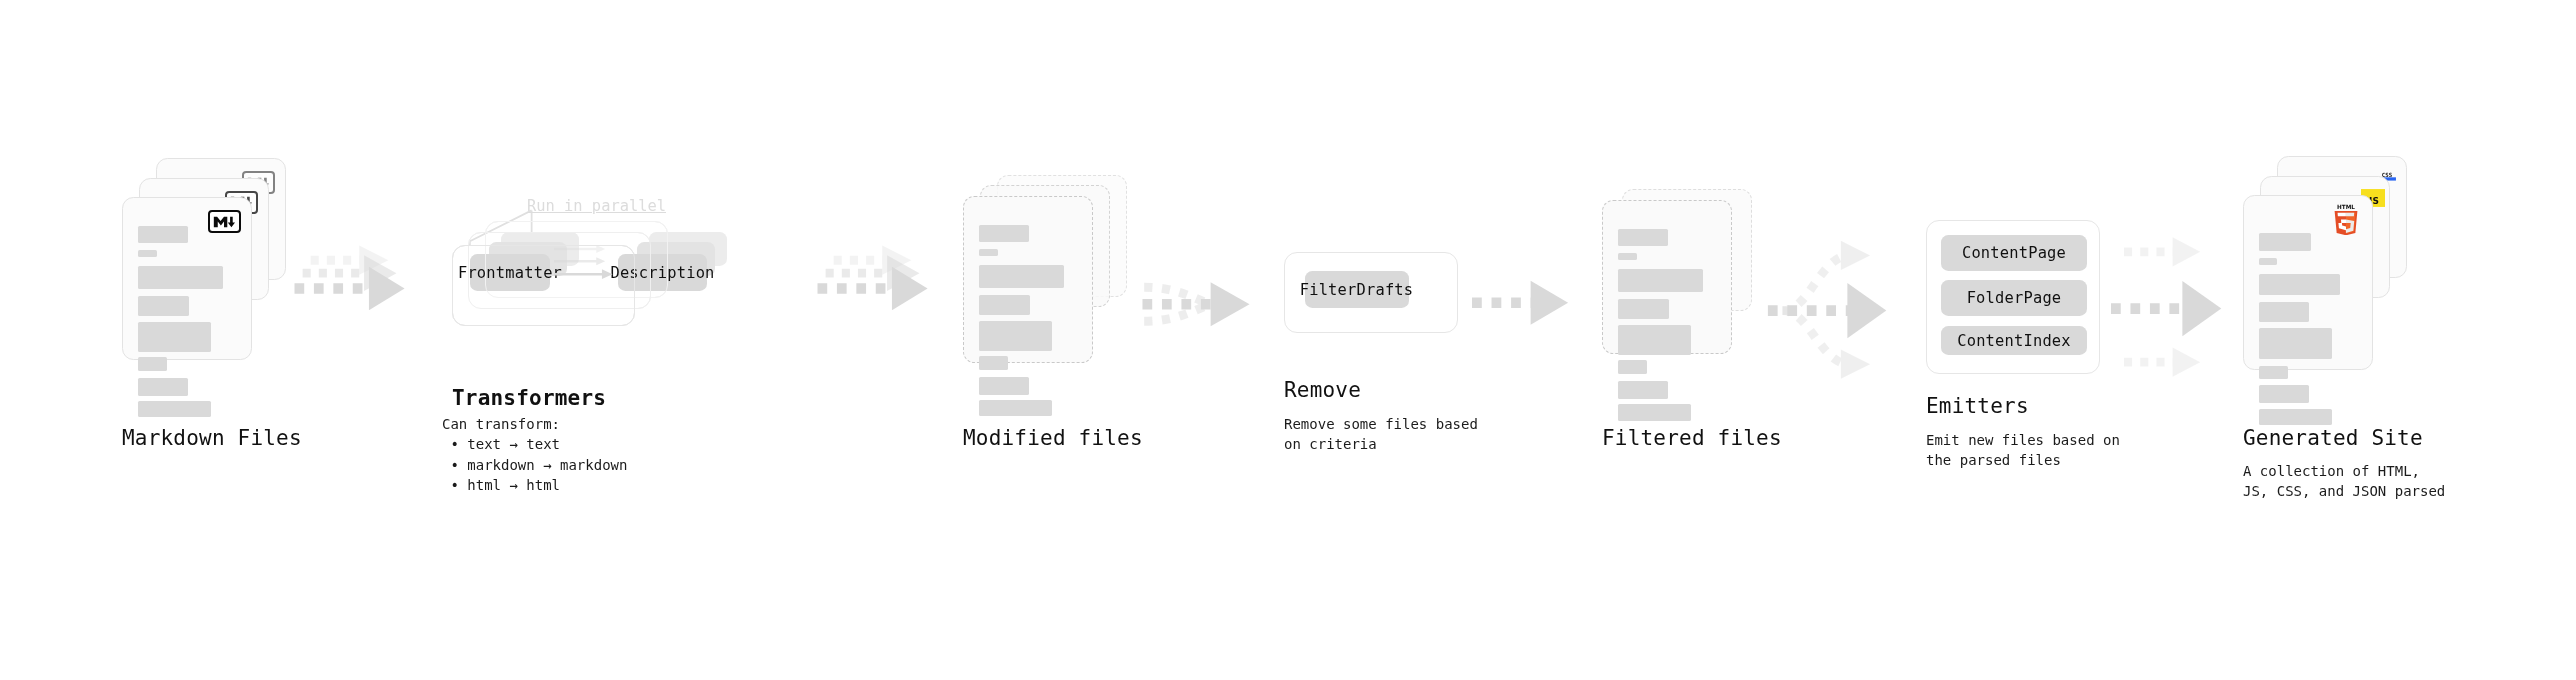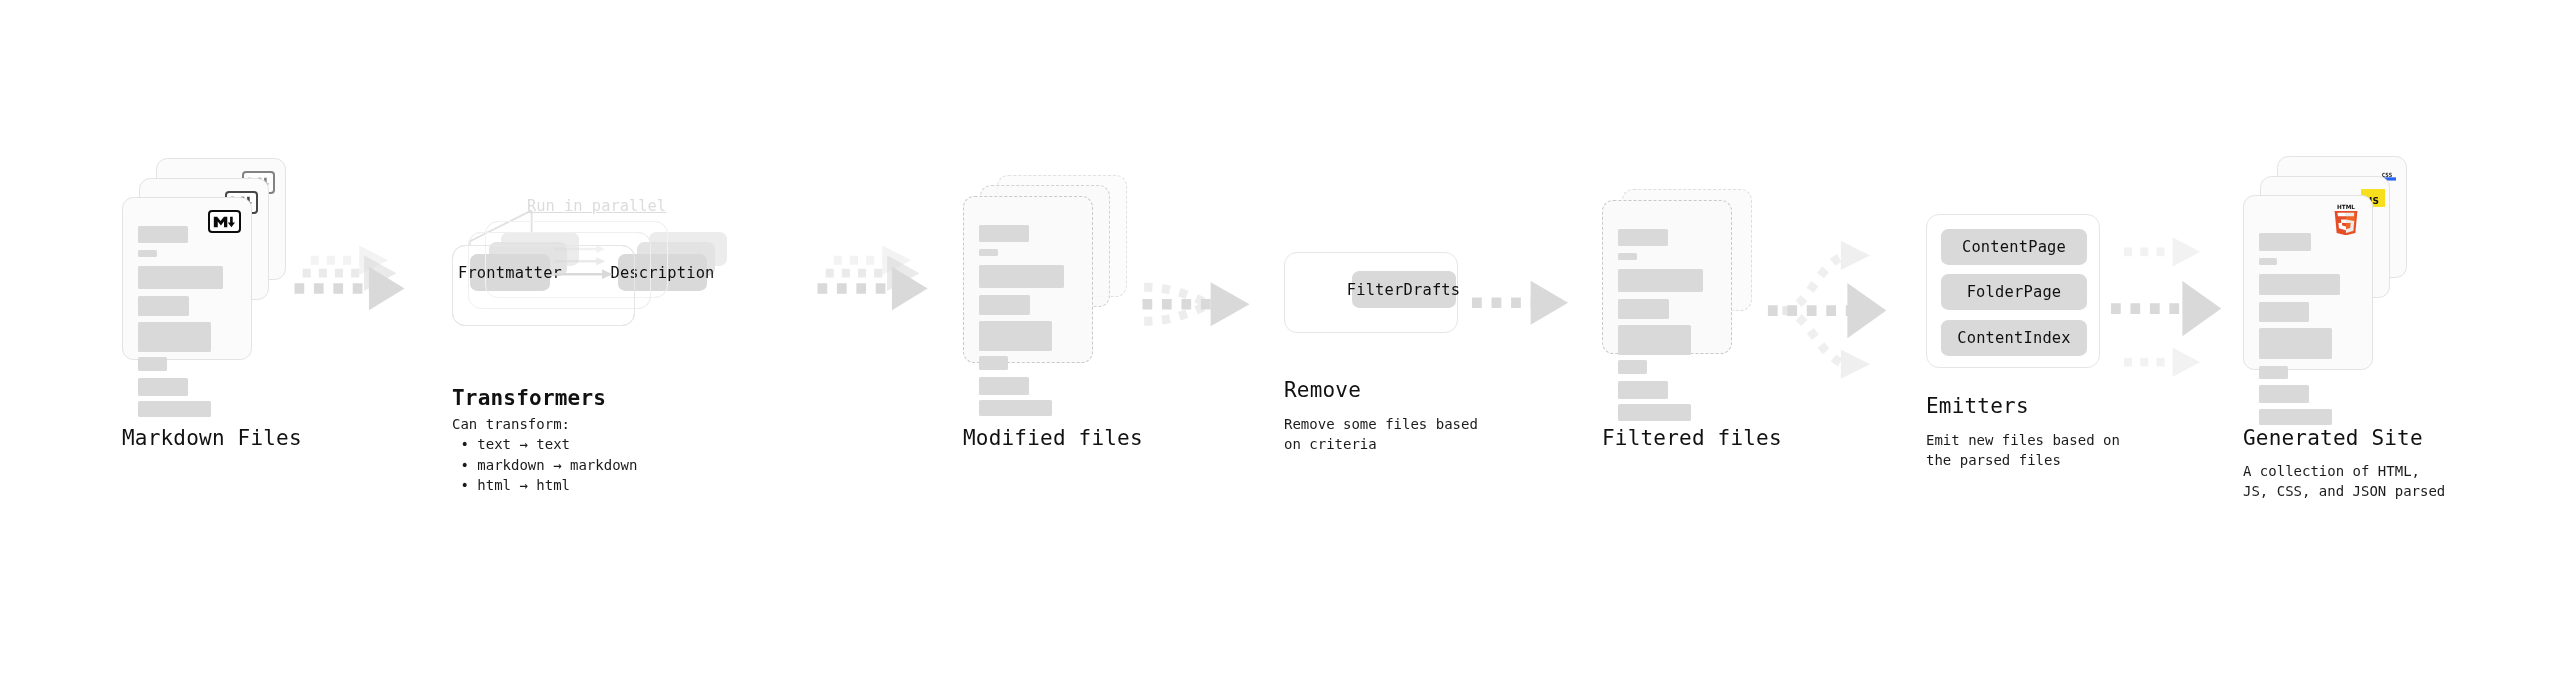--- a/index.html
+++ b/index.html
@@ -192,21 +192,21 @@
         <polygon points="59,31 72,37 59,43" fill="#d9d9d9"></polygon>
       </g>
     </svg>
 
     <div class="groupbox ghost" style="left:32.5px;top:0px;width:183px;height:77px;pointer-events:none;background:none;border-color:#f2f2f2;"></div>
     <div class="groupbox ghost" style="left:16.3px;top:11.4px;width:183px;height:77px;pointer-events:none;background:none;border-color:#efefef;"></div>
     <div class="groupbox" style="left:0px;top:23.6px;width:183px;height:81px;pointer-events:none;background:none;border-color:#e6e6e6;"></div>
   </div>
 
   <div class="caption" style="left:452px;top:386px;font-weight:bold;">Transformers</div>
-  <div class="subcaption" style="left:452px;top:414px;">Can transform:
+  <div class="subcaption" style="left:442px;top:414px;">Can transform:
  • text → text
  • markdown → markdown
  • html → html</div>
 
   <svg class="arrowsvg" style="left:830px;top:244px;" width="98" height="89" viewBox="0 0 120 110">
     <g opacity="0.30">
       <line x1="4" y1="20" x2="72" y2="20" stroke="#d9d9d9" stroke-width="11" stroke-dasharray="10 10"></line>
       <polygon points="64,2 100,20 64,38" fill="#d9d9d9"></polygon>
     </g>
     <g opacity="0.55">
@@ -243,21 +243,21 @@
       <path d="M10 36 C 40 36, 62 44, 88 56" stroke="#d9d9d9" stroke-width="11" fill="none" stroke-dasharray="10 12"></path>
       <path d="M10 78 C 40 78, 62 70, 88 58" stroke="#d9d9d9" stroke-width="11" fill="none" stroke-dasharray="10 12"></path>
     </g>
     <g opacity="1">
       <line x1="8" y1="57" x2="98" y2="57" stroke="#d9d9d9" stroke-width="13" stroke-dasharray="12 12"></line>
       <polygon points="92,30 140,57 92,84" fill="#d9d9d9"></polygon>
     </g>
   </svg>
 
   <div class="groupbox" style="left:1284px;top:252px;width:174px;height:81px;">
-    <div class="chip" style="left:19.5px;top:18px;width:104px;height:37px;margin-left:47px;">FilterDrafts</div>
+    <div class="chip" style="left:19.5px;top:18px;width:104px;height:37px;">FilterDrafts</div>
   </div>
 
   <div class="caption" style="left:1284px;top:378px;">Remove</div>
   <div class="subcaption" style="left:1284px;top:414px;">Remove some files based
 on criteria</div>
 
   <svg class="arrowsvg" style="left:1472px;top:271px;" width="114" height="49" viewBox="0 0 140 60">
     <line x1="0" y1="39" x2="78" y2="39" stroke="#d9d9d9" stroke-width="13" stroke-dasharray="12 12"></line>
     <polygon points="72,12 118,39 72,66" fill="#d9d9d9"></polygon>
   </svg>
@@ -288,24 +288,24 @@
     <g opacity="0.40">
       <path d="M8 92 C 40 92, 52 150, 86 158" stroke="#d9d9d9" stroke-width="11" fill="none" stroke-dasharray="10 12"></path>
       <polygon points="80,140 116,158 80,176" fill="#d9d9d9"></polygon>
     </g>
     <g opacity="1">
       <line x1="-10" y1="92" x2="94" y2="92" stroke="#d9d9d9" stroke-width="13" stroke-dasharray="12 12"></line>
       <polygon points="88,58 136,92 88,126" fill="#d9d9d9"></polygon>
     </g>
   </svg>
 
-  <div class="groupbox" style="left:1926px;top:214px;width:174px;height:154px;">
+  <div class="groupbox" style="left:1926px;top:220px;width:174px;height:154px;">
     <div class="chip" style="left:14px;top:14px;width:146px;height:36px;">ContentPage</div>
     <div class="chip" style="left:14px;top:59px;width:146px;height:36px;">FolderPage</div>
-    <div class="chip" style="left:14px;top:105px;width:146px;height:36px;">ContentIndex</div>
+    <div class="chip" style="left:14px;top:105px;width:146px;height:29px;">ContentIndex</div>
   </div>
 
   <div class="caption" style="left:1926px;top:394px;">Emitters</div>
   <div class="subcaption" style="left:1926px;top:430px;">Emit new files based on
 the parsed files</div>
 
   <svg class="arrowsvg" style="left:2119px;top:234px;" width="130" height="146" viewBox="0 0 160 180">
     <g opacity="0.32">
       <line x1="6" y1="22" x2="72" y2="22" stroke="#d9d9d9" stroke-width="11" stroke-dasharray="10 10"></line>
       <polygon points="66,4 100,22 66,40" fill="#d9d9d9"></polygon>

